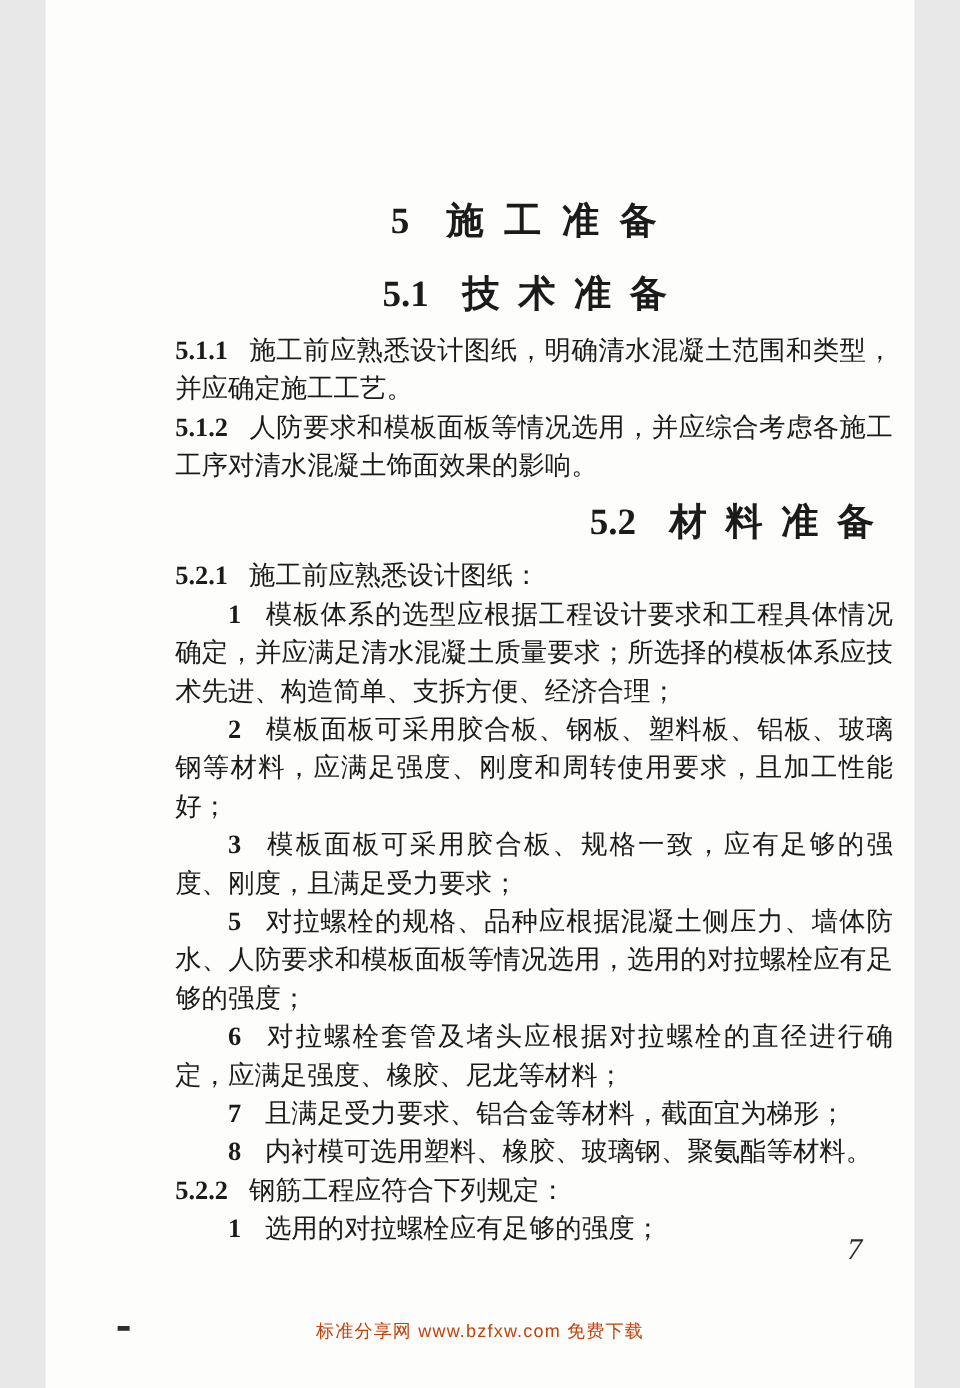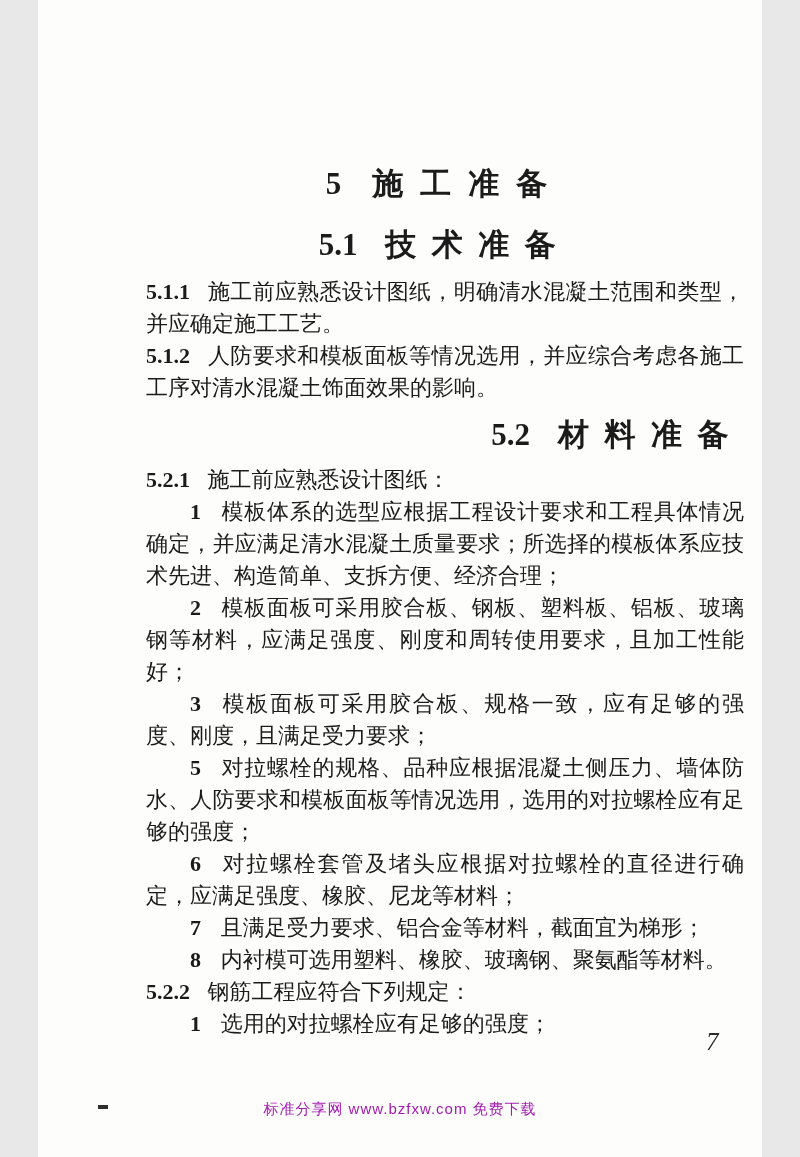--- a/index.html
+++ b/index.html
@@ -39,21 +39,21 @@
   .page-number {
     position:absolute; left:668px; top:1028px;
     font-size:25px; font-style:italic;
     font-family:"Liberation Serif","DejaVu Serif",serif;
     color:#2a2a2a;
   }
   .watermark {
     position:absolute; left:0; top:1100px; width:100%;
     text-align:center;
     font-size:15px; letter-spacing:1px;
-    color:#a21caf;
+    color:#c2410c;
     font-family:"Liberation Sans","DejaVu Sans",sans-serif;
   }
   
   .mark-dash { position:absolute; left:60px; top:1105px; width:10px; height:4px; background:#2e2e2e; }
   .mark-speck-top { position:absolute; left:788px; top:1048px; width:3px; height:14px; background:#8a8a8a; }
   .mark-speck-bottom { position:absolute; left:789px; top:1135px; width:3px; height:16px; background:#5a5a5a; }
 </style>
 </head>
 <body>
 

